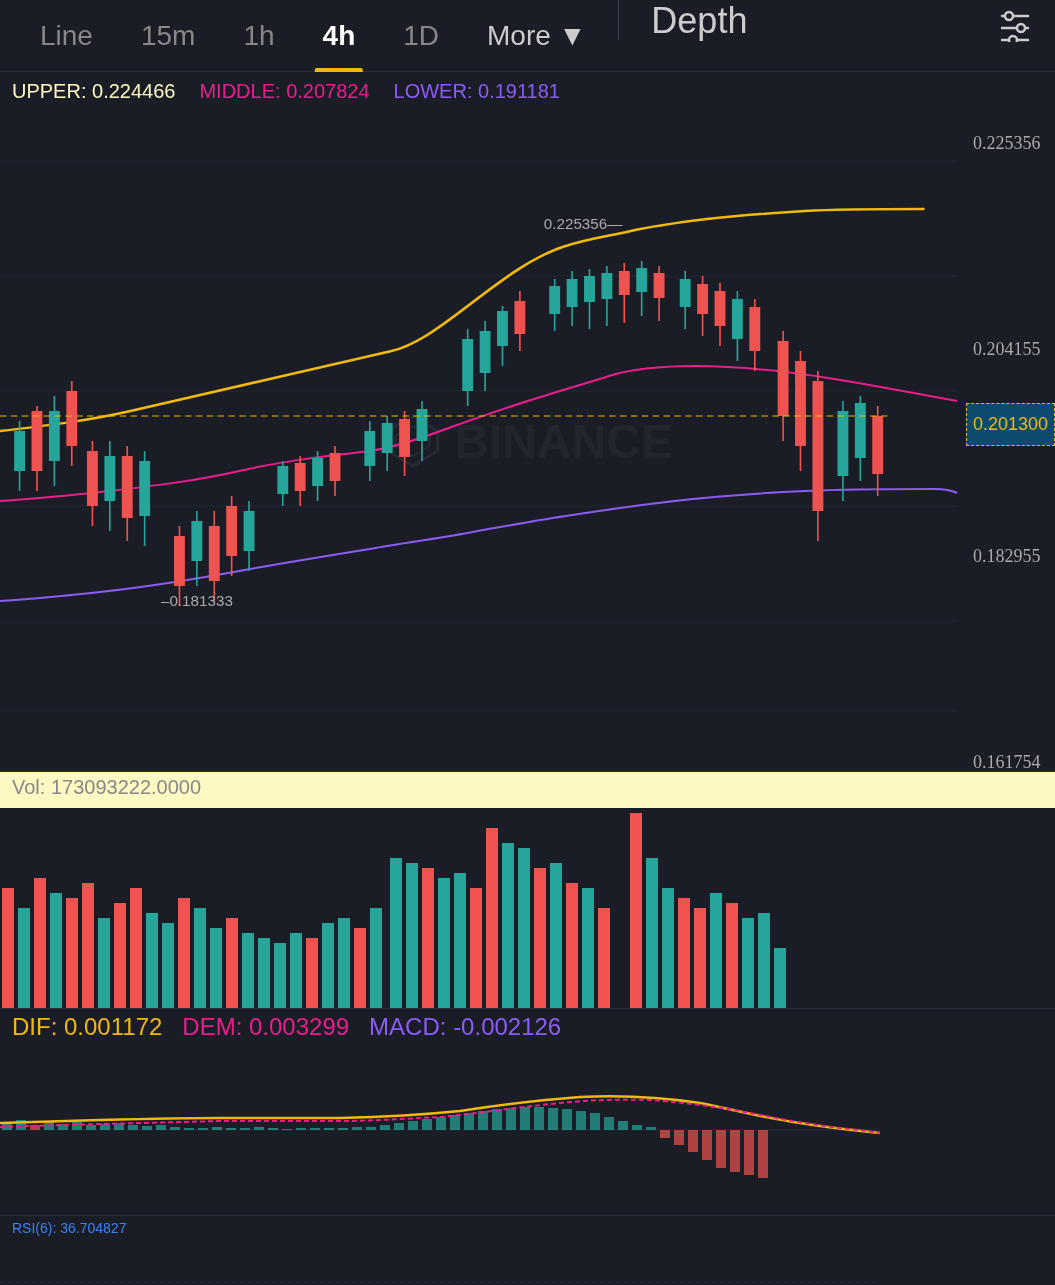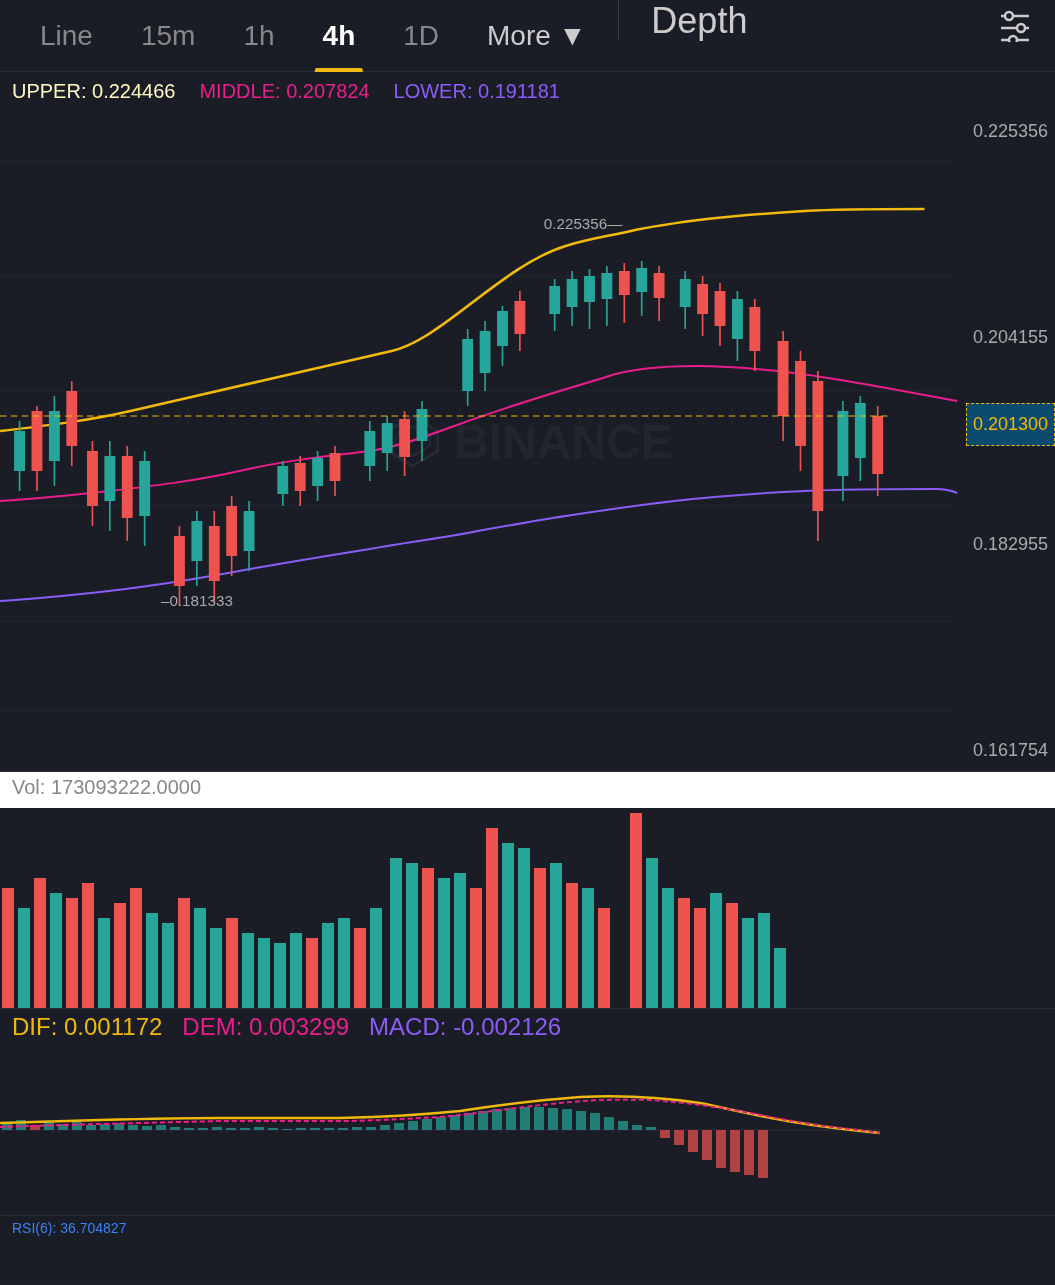--- a/index.html
+++ b/index.html
@@ -97,29 +97,30 @@
       position: absolute;
       top: 0; left: 0;
       width: 100%;
       height: 100%;
     }
 
     
     .price-labels {
       position: absolute;
       right: 0;
-      top: 0;
+      top: 12px;
       width: 90px;
       height: 100%;
       display: flex;
       flex-direction: column;
       justify-content: space-between;
       padding: 10px 8px;
       font-size: 18px;
       color: #aaa;
+      font-family: Liberation Serif, serif;
     }
 
     
     .current-price-label {
       position: absolute;
       right: 0;
       background: #0c4a6e;
       border: 1px dashed #f0b90b;
       color: #f0b90b;
       font-size: 18px;
@@ -127,21 +128,21 @@
       white-space: nowrap;
     }
 
     
     .volume-section {
       position: relative;
       height: 36px;
       padding: 4px 12px;
       font-size: 20px;
       color: #888;
-      background: #ffffff;
+      background: #fef9c3;
     }
 
     
     .macd-section {
       position: relative;
       height: 200px;
       background: #1a1d26;
     }
 
     

